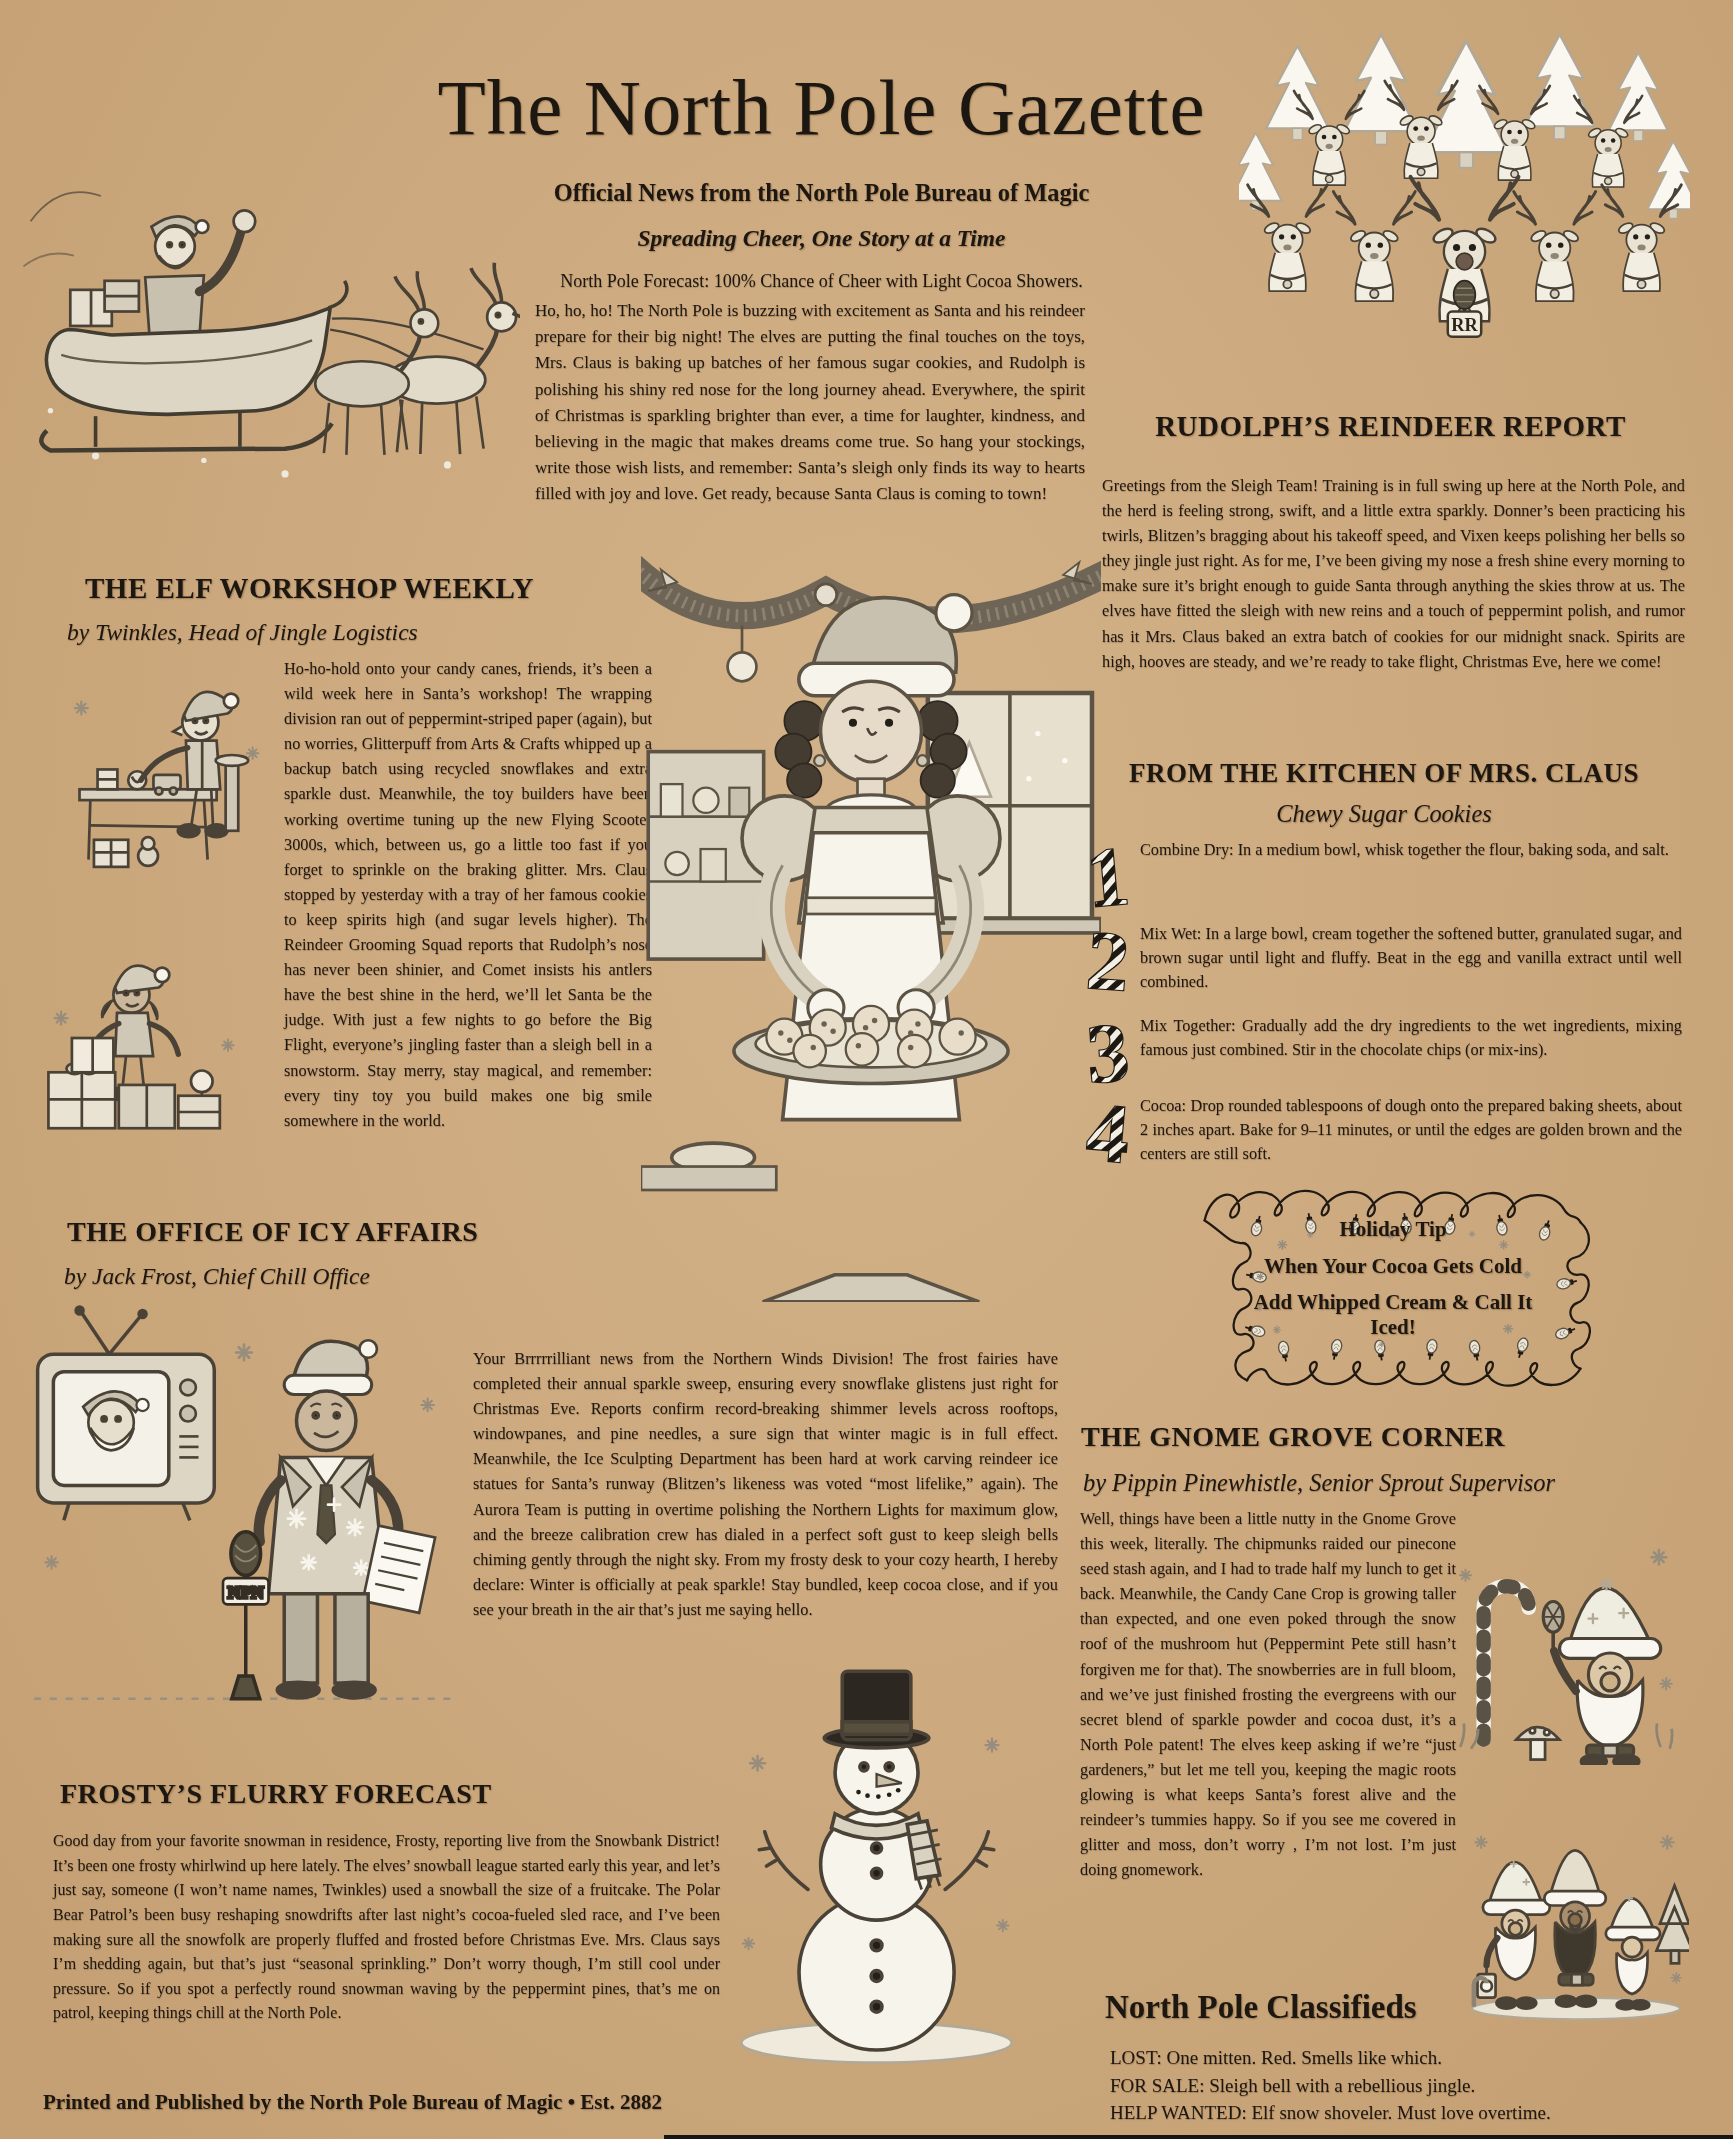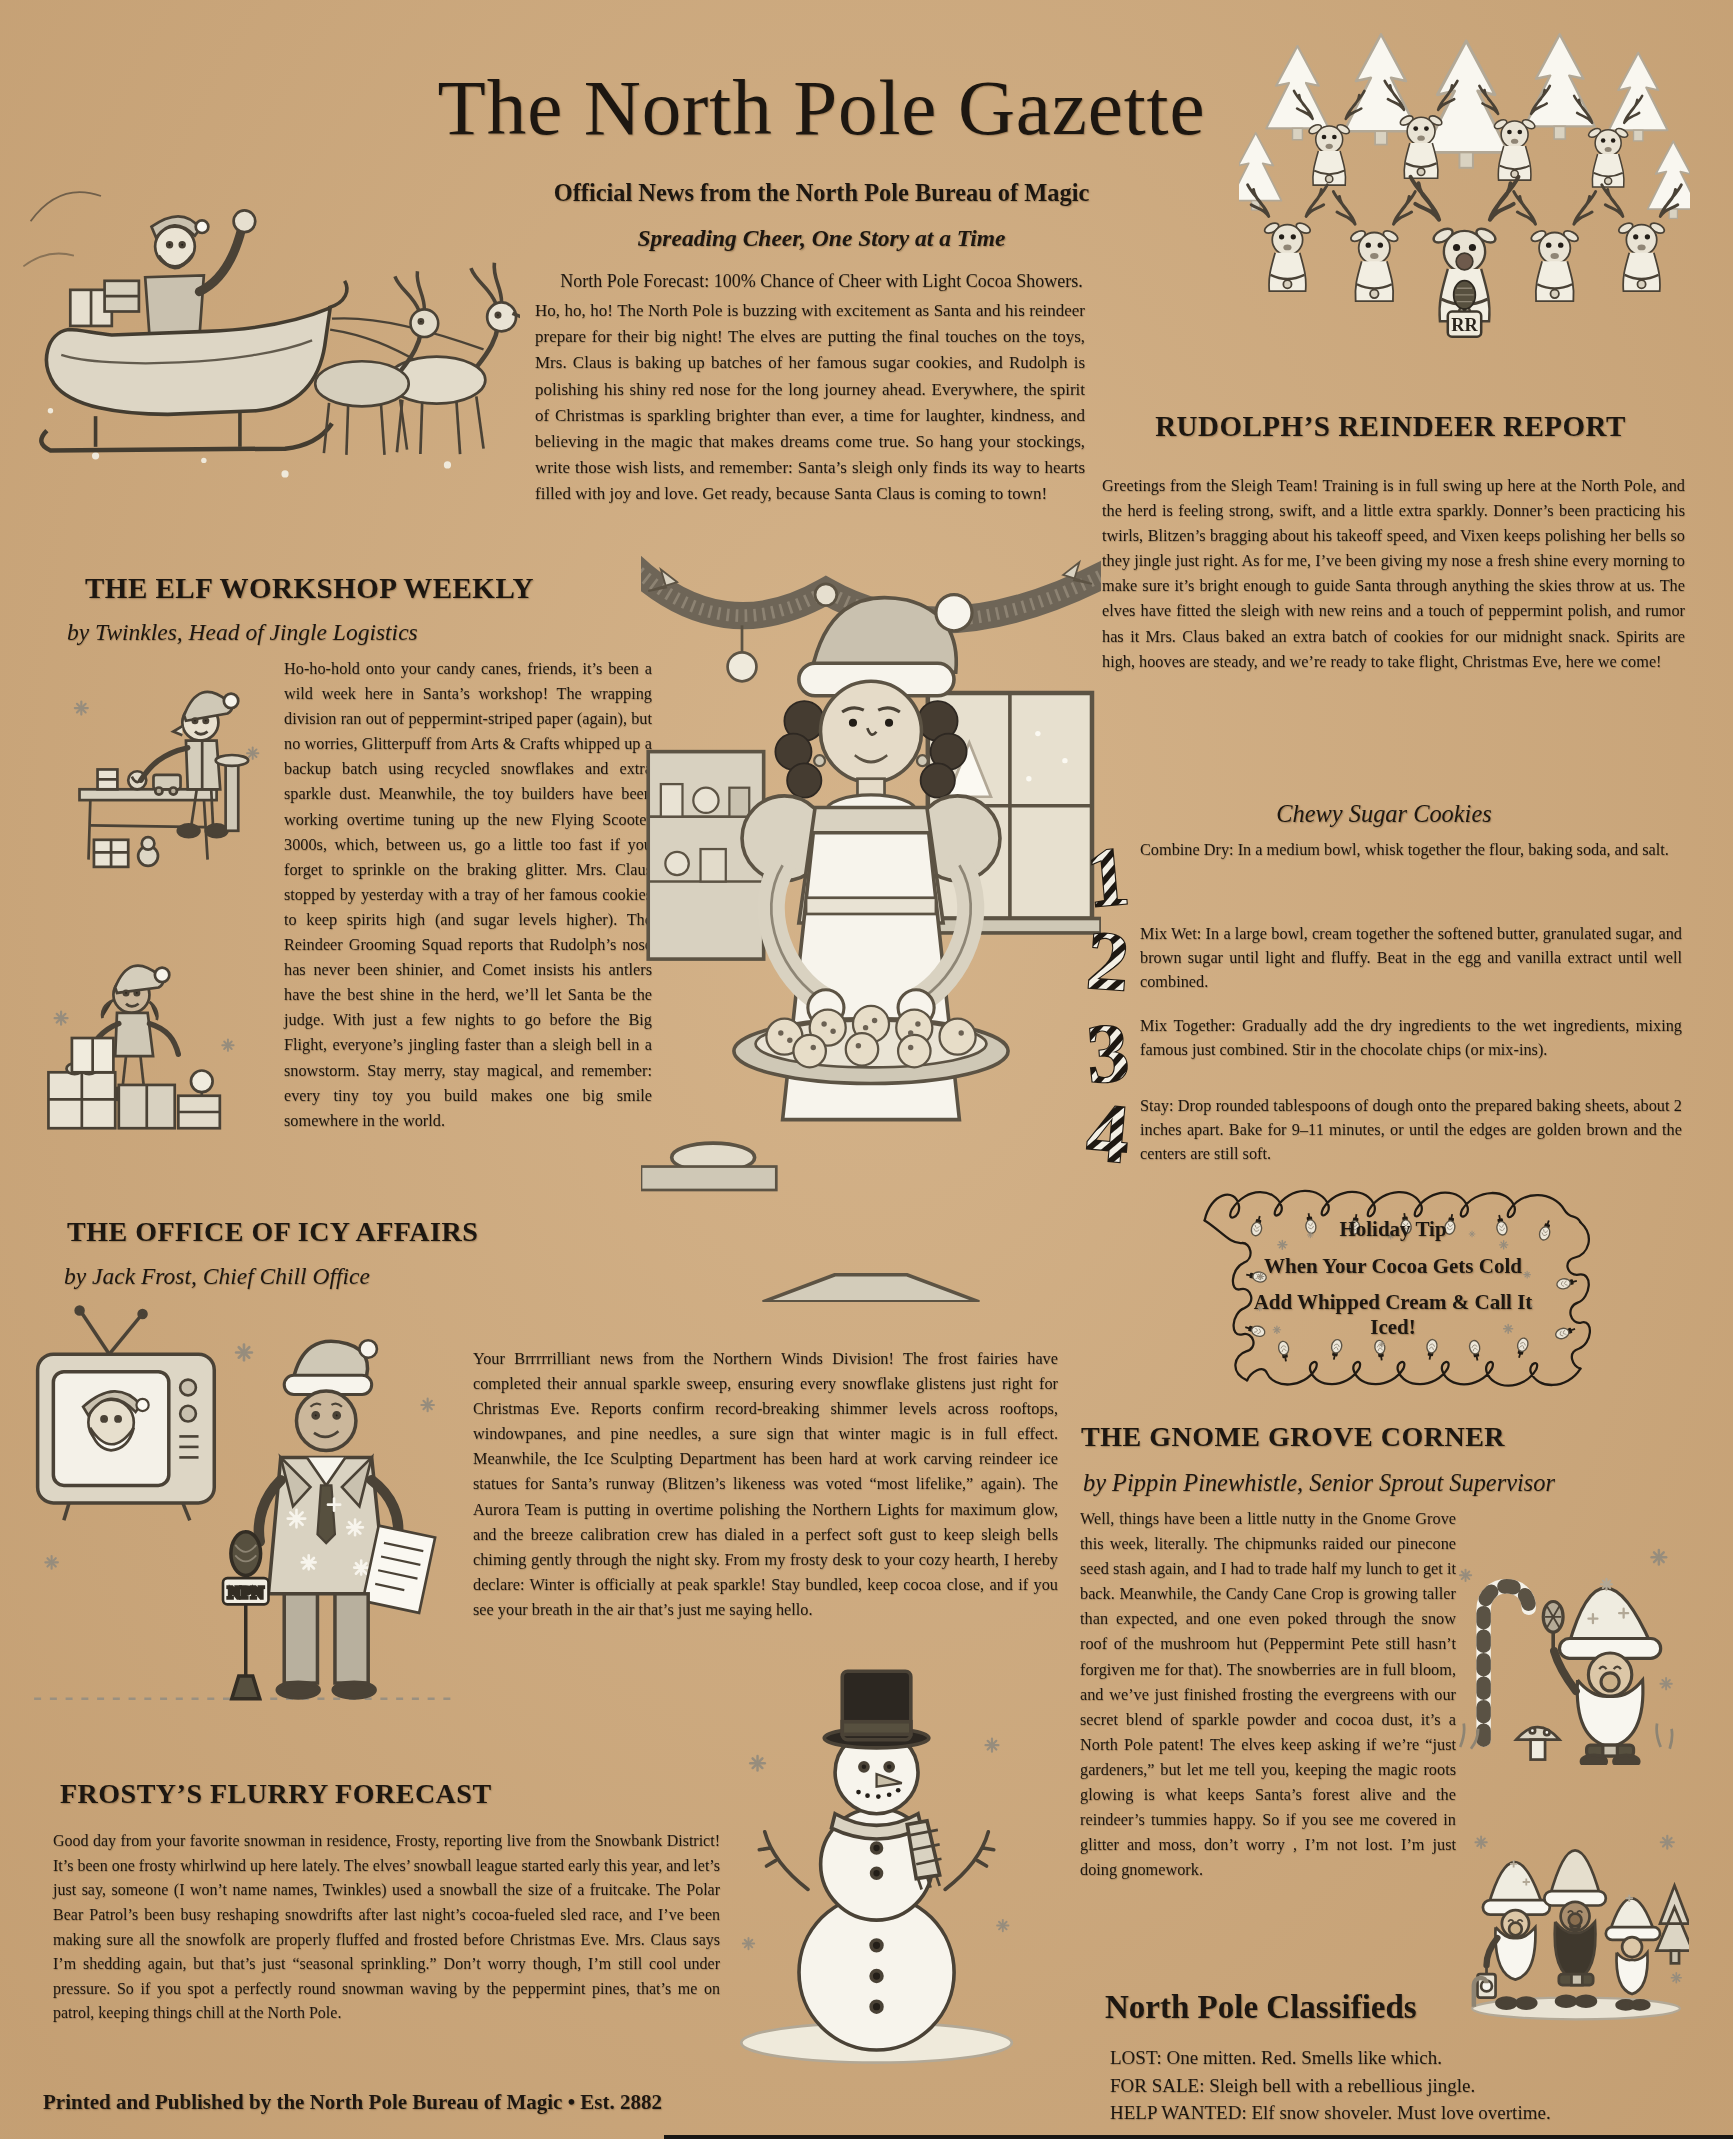--- a/index.html
+++ b/index.html
@@ -368,20 +368,21 @@
             <circle cx="44" cy="552" r="3"></circle>
             <circle cx="100" cy="552" r="3"></circle>
           <circle cx="-64" cy="568" r="3"></circle>
             <circle cx="-14" cy="566" r="3"></circle>
             <circle cx="44" cy="568" r="3"></circle>
         </g>
       </g>
     </svg>
   </div>
 
+  <div class="abs sec-head center sh" style="left:1084px;top:758px;width:600px;font-size:27px;">FROM THE KITCHEN OF MRS. CLAUS</div>
   <div class="abs byline sh" style="left:1084px;top:800px;width:600px;text-align:center;font-size:24.4px;">Chewy Sugar Cookies</div>
 
   <div class="step-row" style="left:1081px;top:833px;">
     <div class="step-num"><svg viewBox="0 0 120 200">
           <text x="60" y="160" text-anchor="middle" font-family="'Liberation Serif',serif" font-size="185" font-weight="bold" fill="url(#candy)" stroke="#201a13" stroke-width="5" paint-order="stroke" transform="rotate(-5 60 100)">1</text>
         </svg></div>
     <div class="step-text shs"><span class="b">Combine Dry:</span> <span>In a medium bowl, whisk together the flour, baking soda, and salt.</span></div>
   </div>
   <div class="step-row" style="left:1081px;top:917px;">
     <div class="step-num"><svg viewBox="0 0 120 200">
@@ -392,21 +393,21 @@
   <div class="step-row" style="left:1081px;top:1009px;">
     <div class="step-num"><svg viewBox="0 0 120 200">
           <text x="60" y="160" text-anchor="middle" font-family="'Liberation Serif',serif" font-size="185" font-weight="bold" fill="url(#candy)" stroke="#201a13" stroke-width="5" paint-order="stroke" transform="rotate(-4 60 100)">3</text>
         </svg></div>
     <div class="step-text shs"><span class="b">Mix Together:</span> <span>Gradually add the dry ingredients to the wet ingredients, mixing famous just combined. Stir in the chocolate chips (or mix-ins).</span></div>
   </div>
   <div class="step-row" style="left:1081px;top:1089px;">
     <div class="step-num"><svg viewBox="0 0 120 200">
           <text x="60" y="160" text-anchor="middle" font-family="'Liberation Serif',serif" font-size="185" font-weight="bold" fill="url(#candy)" stroke="#201a13" stroke-width="5" paint-order="stroke" transform="rotate(5 60 100)">4</text>
         </svg></div>
-    <div class="step-text shs"><span class="b">Stay:</span> <span>Drop rounded tablespoons of dough onto the prepared baking sheets, about 2 inches apart. Bake for 9–11 minutes, or until the edges are golden brown and the centers are still soft.</span></div>
+    <div class="step-text shs"><span class="b">Cocoa:</span> <span>Drop rounded tablespoons of dough onto the prepared baking sheets, about 2 inches apart. Bake for 9–11 minutes, or until the edges are golden brown and the centers are still soft.</span></div>
   </div>
 
   <div class="abs" style="left:1192px;top:1168px;width:402px;height:235px;">
     <div class="abs ill" style="inset:0;">
       <svg viewBox="0 0 890 520">
         <g stroke="#201a13" stroke-width="5" fill="none" stroke-linecap="round">
           <path d="M28 116 C40 56 96 40 104 84 C108 110 74 122 88 92 C120 40 184 44 198 84 C204 104 174 116 186 90 C216 38 286 40 302 82 C308 104 278 116 290 90 C322 40 390 42 404 84 C410 106 380 118 392 92 C424 42 494 42 508 84 C514 106 484 118 496 92 C528 42 596 44 610 86 C616 108 586 118 598 92 C630 44 700 44 714 86 C720 108 690 120 702 94 C734 46 800 52 824 92 C838 116 850 100 860 120"></path>
           <path d="M860 120 C894 152 876 192 848 198 C820 204 830 240 856 236 C890 230 882 288 854 298 C826 308 838 348 862 342 C890 334 886 390 856 400 C830 408 842 440 860 444"></path>
           <path d="M860 444 C830 492 764 490 750 452 C744 432 772 422 762 446 C732 496 664 490 652 450 C646 428 674 420 664 444 C634 492 566 488 554 448 C548 428 576 420 566 444 C538 490 468 488 456 448 C450 428 478 420 468 444 C440 490 370 488 358 448 C352 428 380 420 370 444 C342 490 274 488 262 448 C256 428 284 420 274 444 C248 488 182 490 166 454 C158 434 130 452 122 470"></path>
           <path d="M122 470 C82 452 94 414 120 406 C148 398 136 362 112 368 C82 376 88 320 116 310 C142 300 132 262 108 268 C82 276 86 222 114 210 C140 200 130 164 110 166 C84 168 66 140 28 116"></path>

